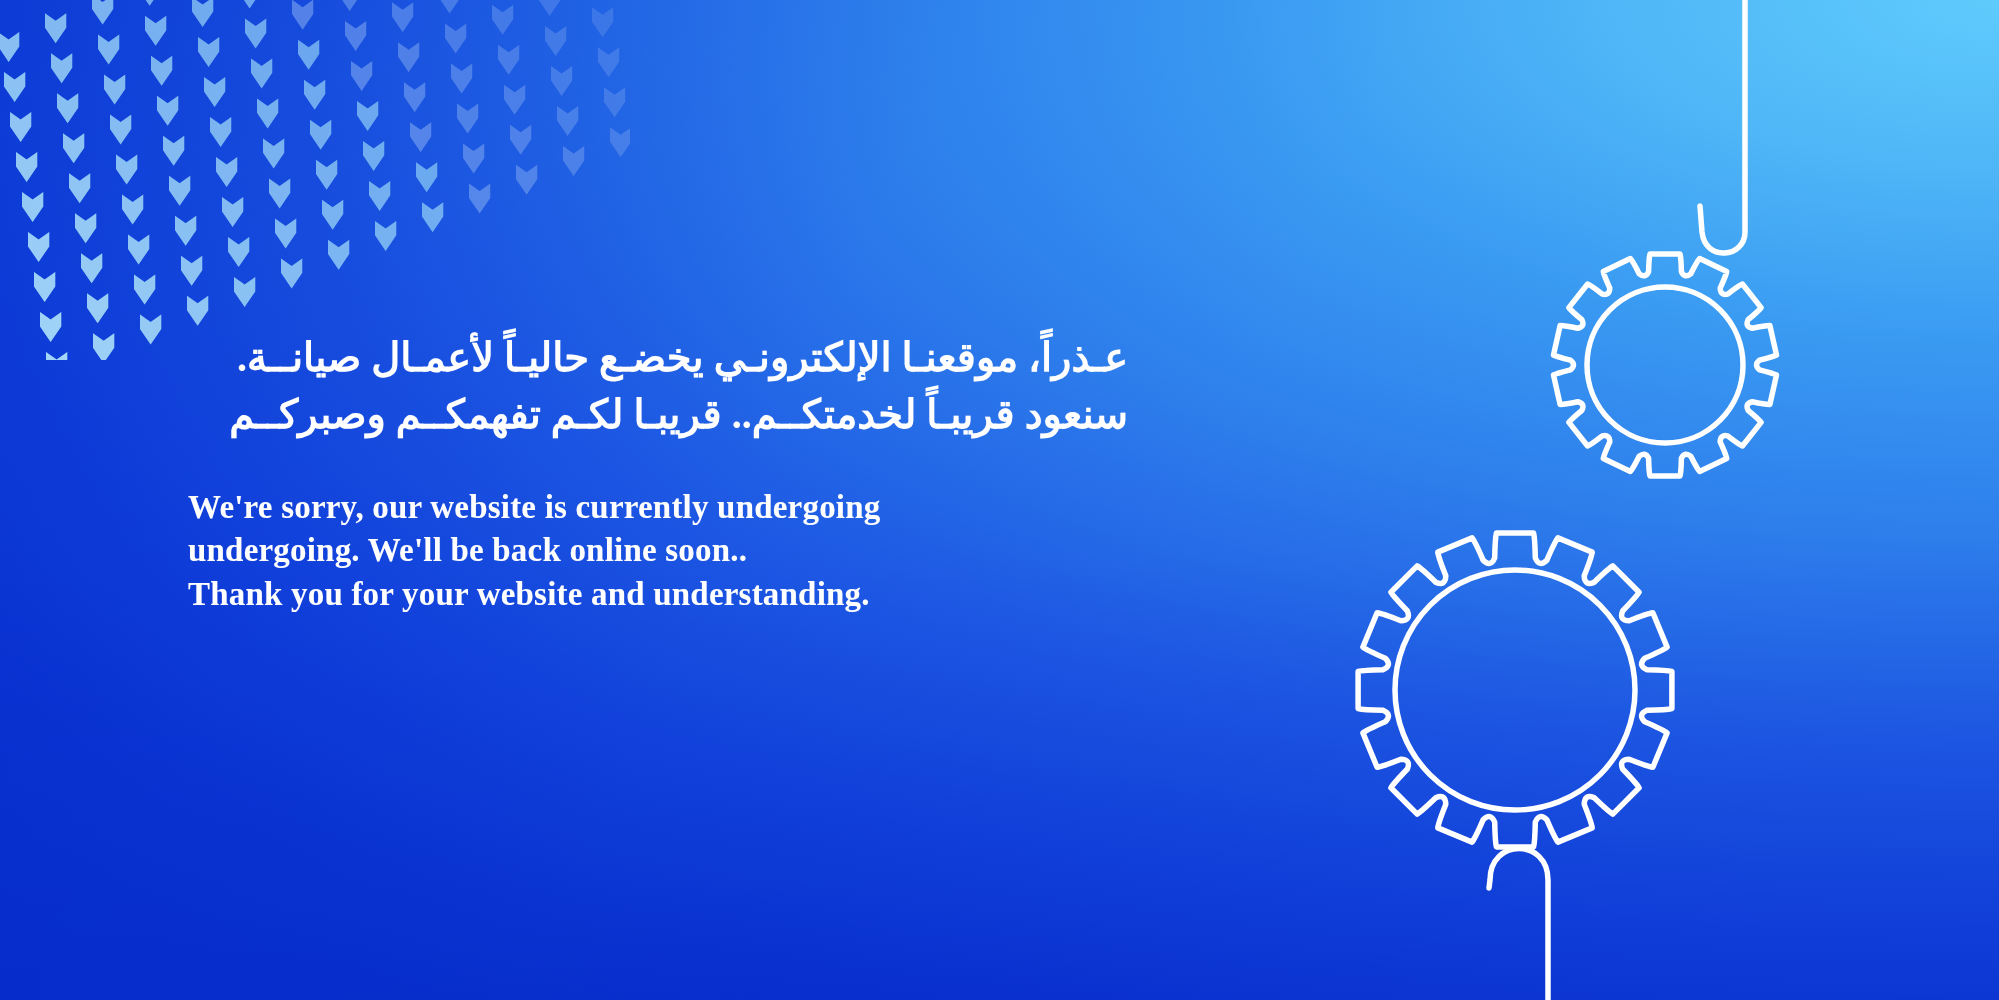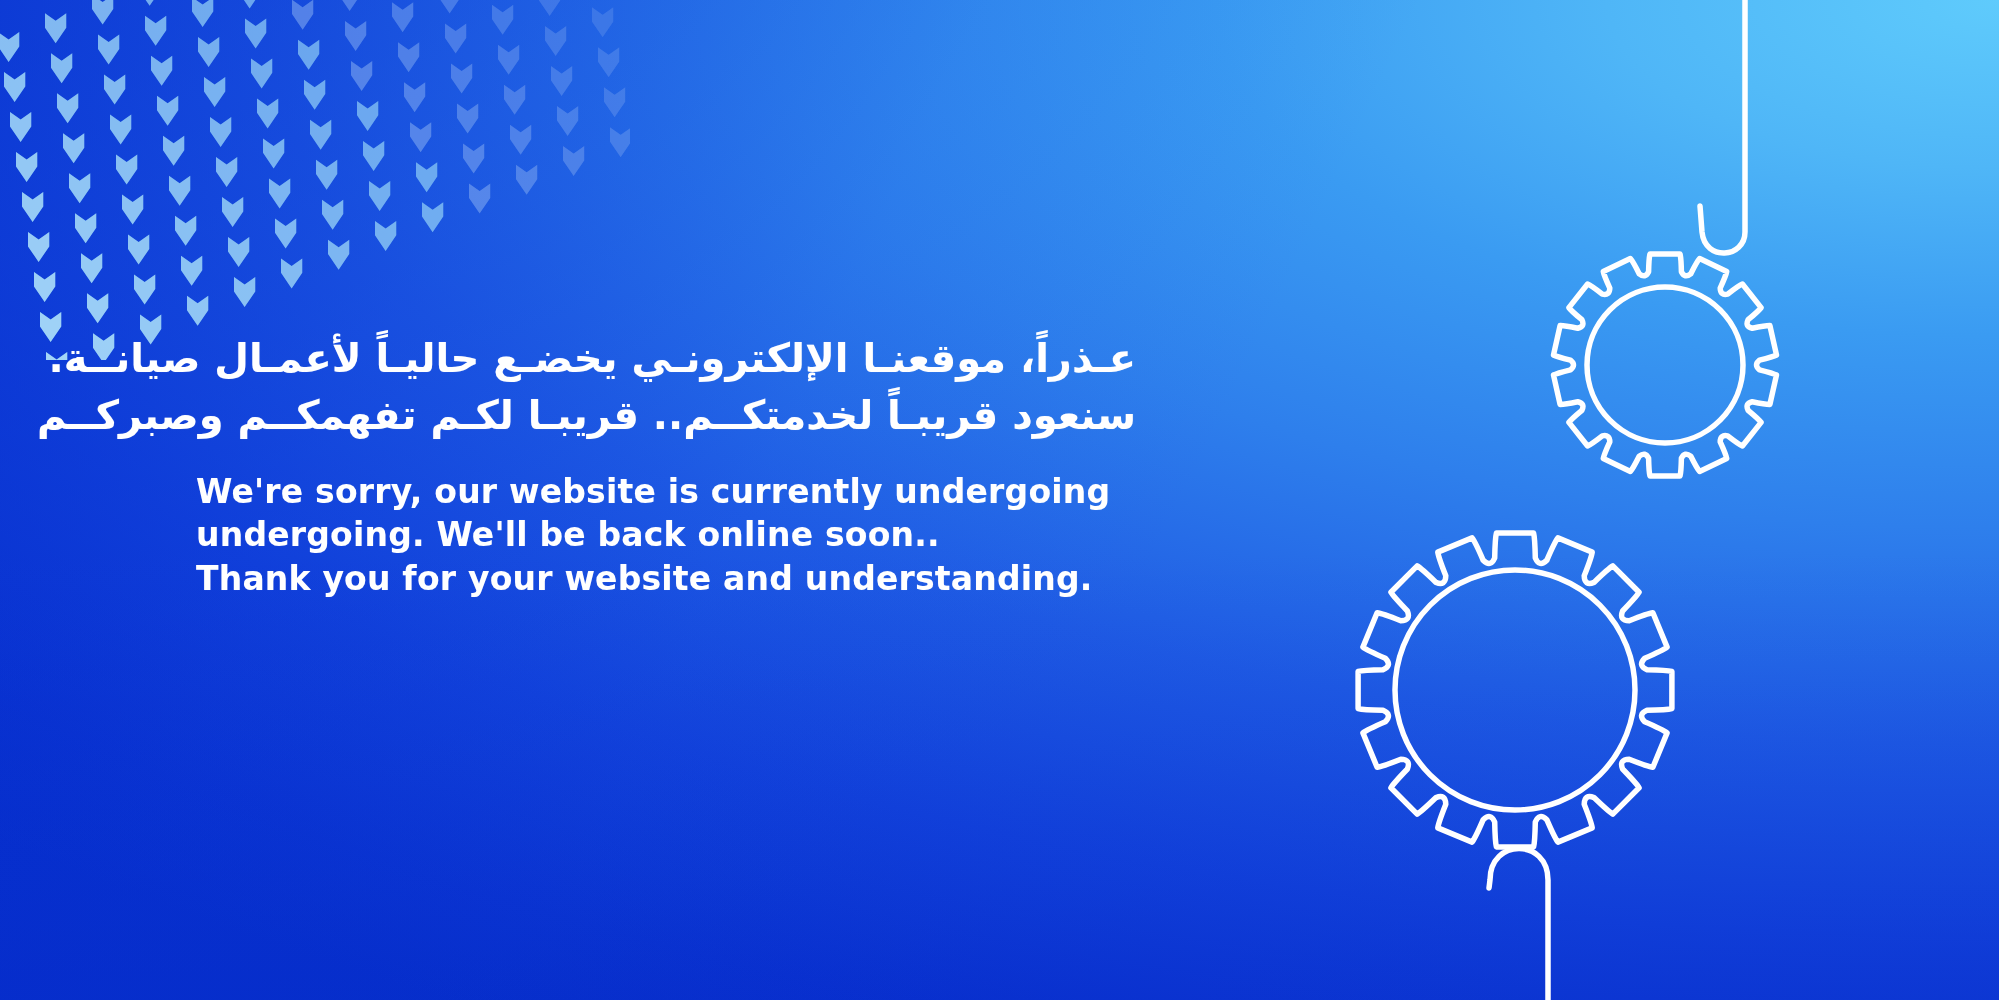--- a/index.html
+++ b/index.html
@@ -67,38 +67,39 @@
     left: 0;
     top: 0;
     width: 1999px;
     height: 1000px;
     pointer-events: none;
   }
 
   
   .text-block {
     position: absolute;
-    left: 196px;
+    left: 188px;
     top: 330px;
     width: 1000px;
+    font-family: Liberation Serif, serif;
   }
   .arabic-block {
     direction: rtl;
     text-align: right;
     width: 940px;
     color: #FFFFFF;
     font-size: 40px;
     line-height: 1.42;
     font-weight: 600;
     letter-spacing: 0px;
     text-shadow: 0 0 1px rgba(255,255,255,0.25);
   }
   .arabic-line { display: block; white-space: nowrap; }
   .english-block {
-    margin-top: 26px;
+    margin-top: 42px;
     color: #FFFFFF;
     font-size: 33px;
     line-height: 1.33;
     font-weight: 600;
     letter-spacing: 0.2px;
     text-shadow: 0 0 1px rgba(255,255,255,0.2);
   }
   .english-line { display: block; white-space: nowrap; }
 </style>
 </head>

